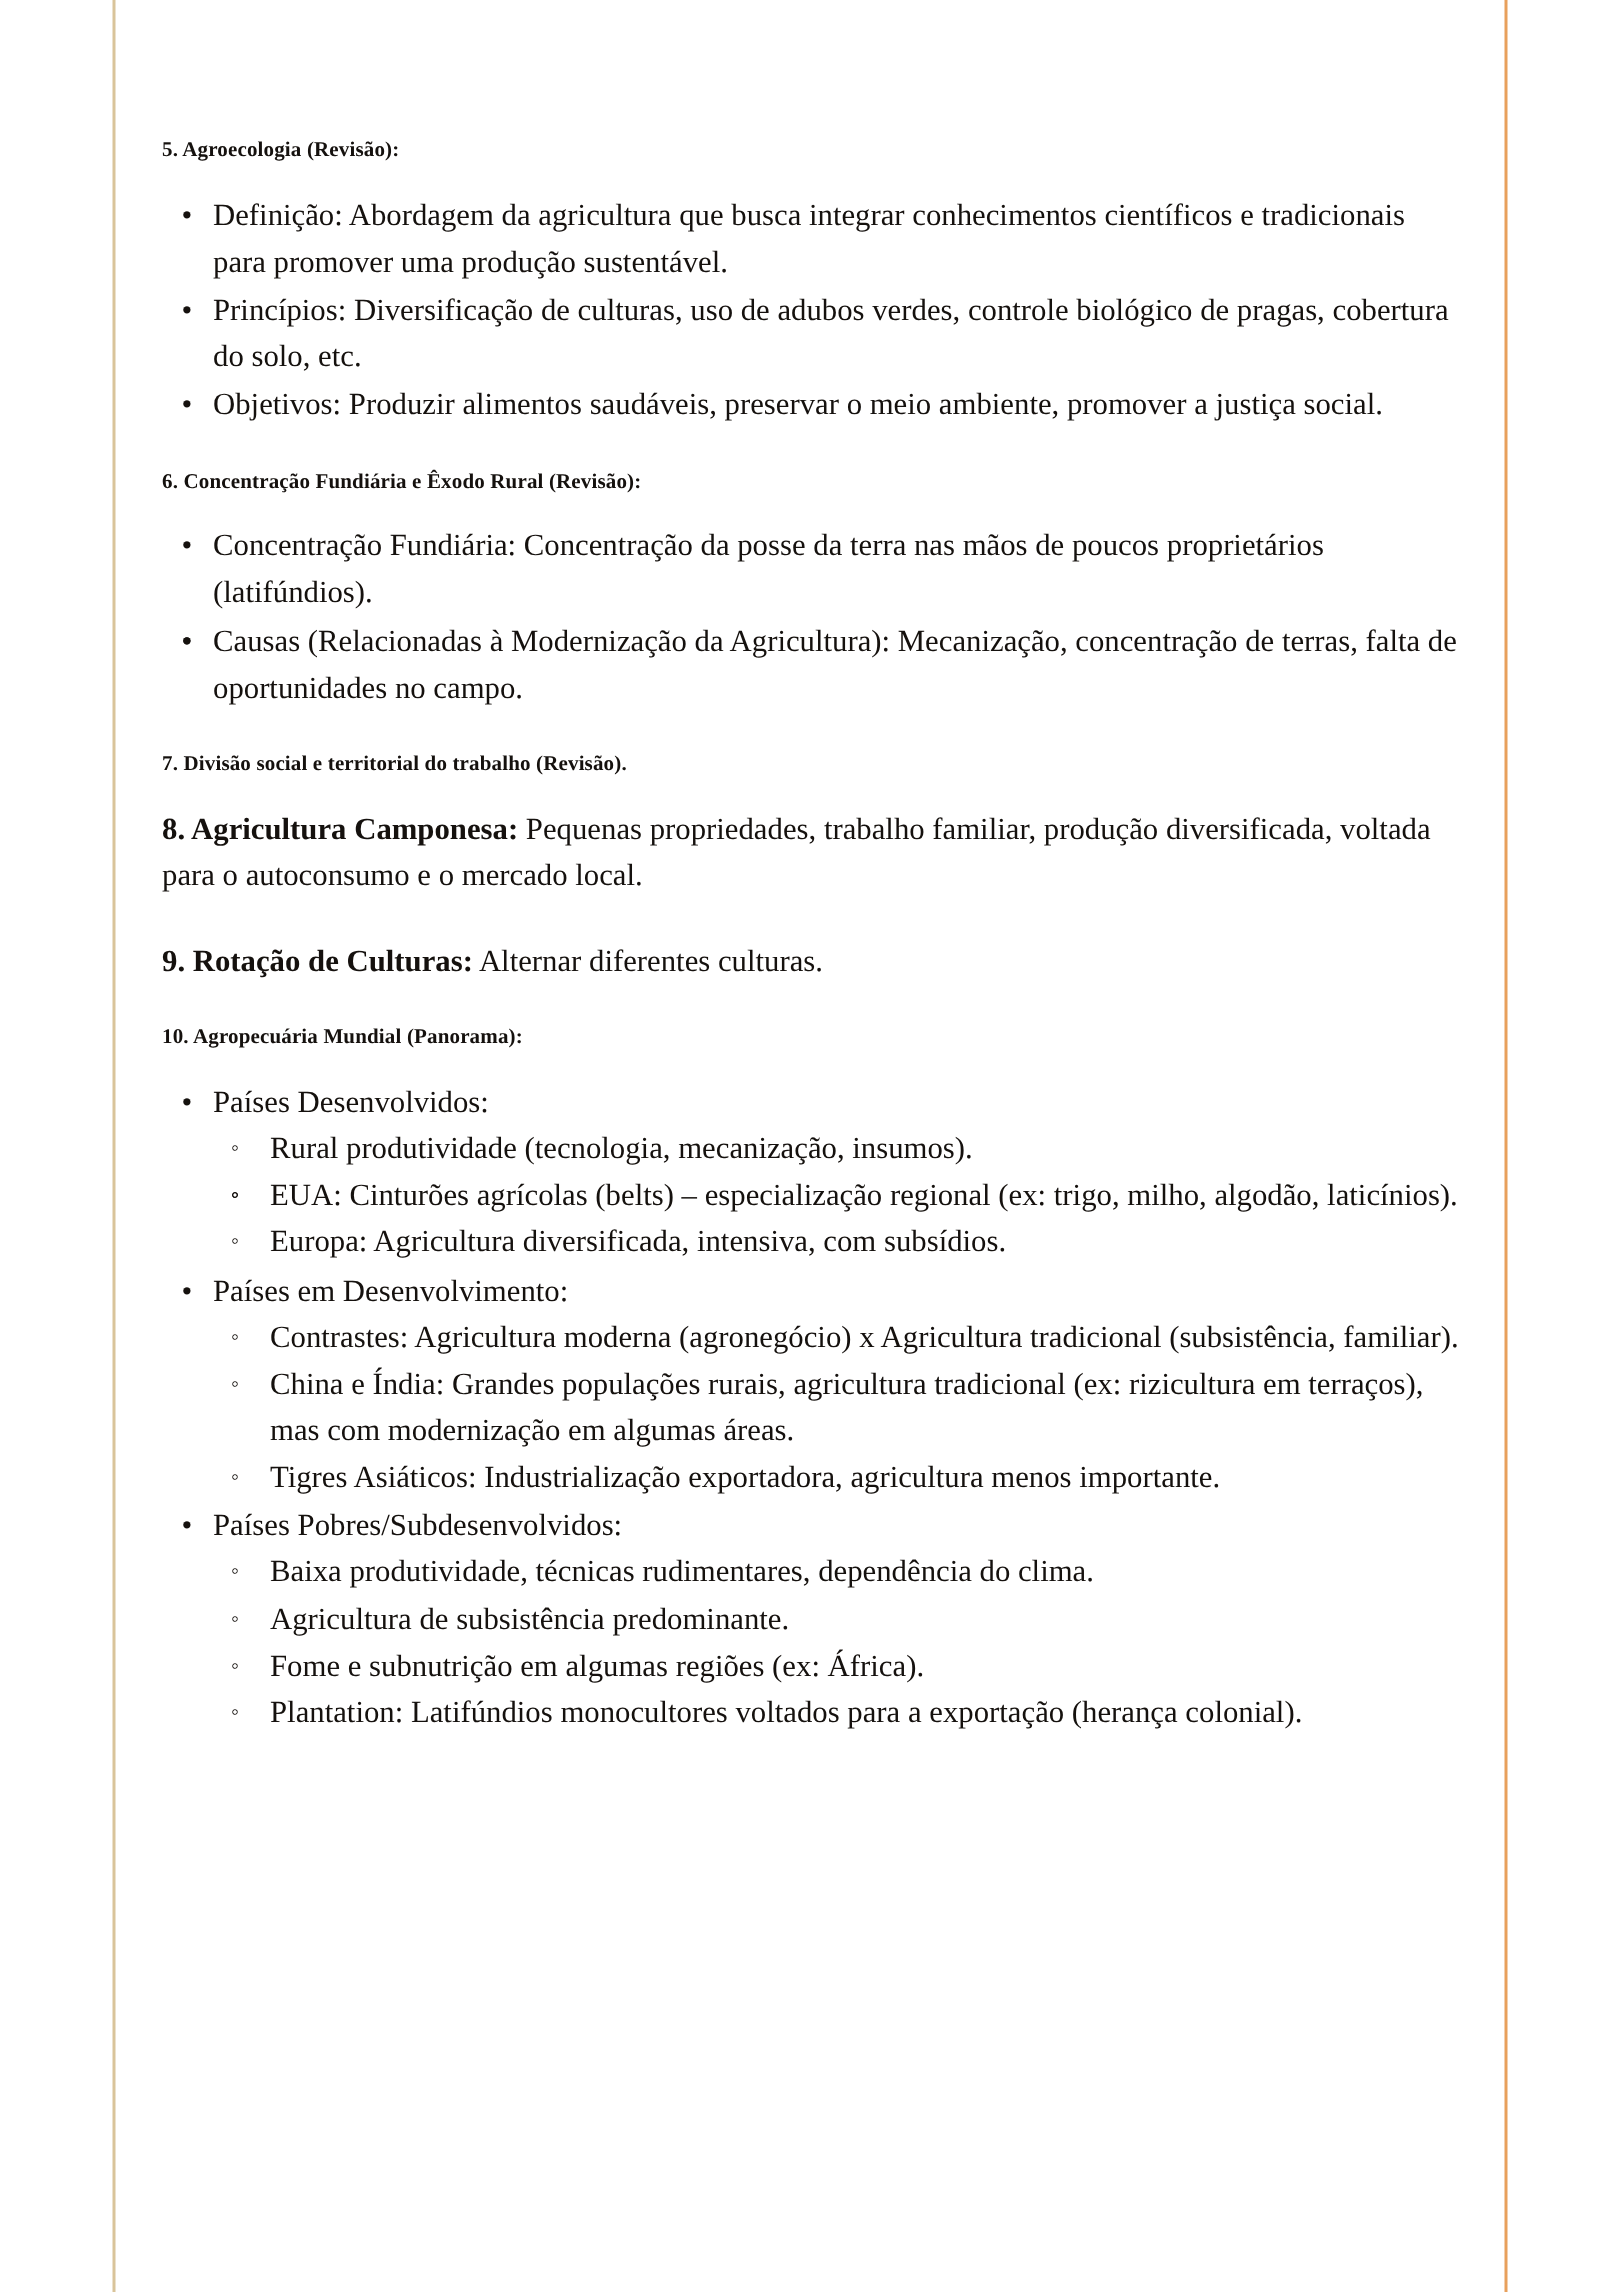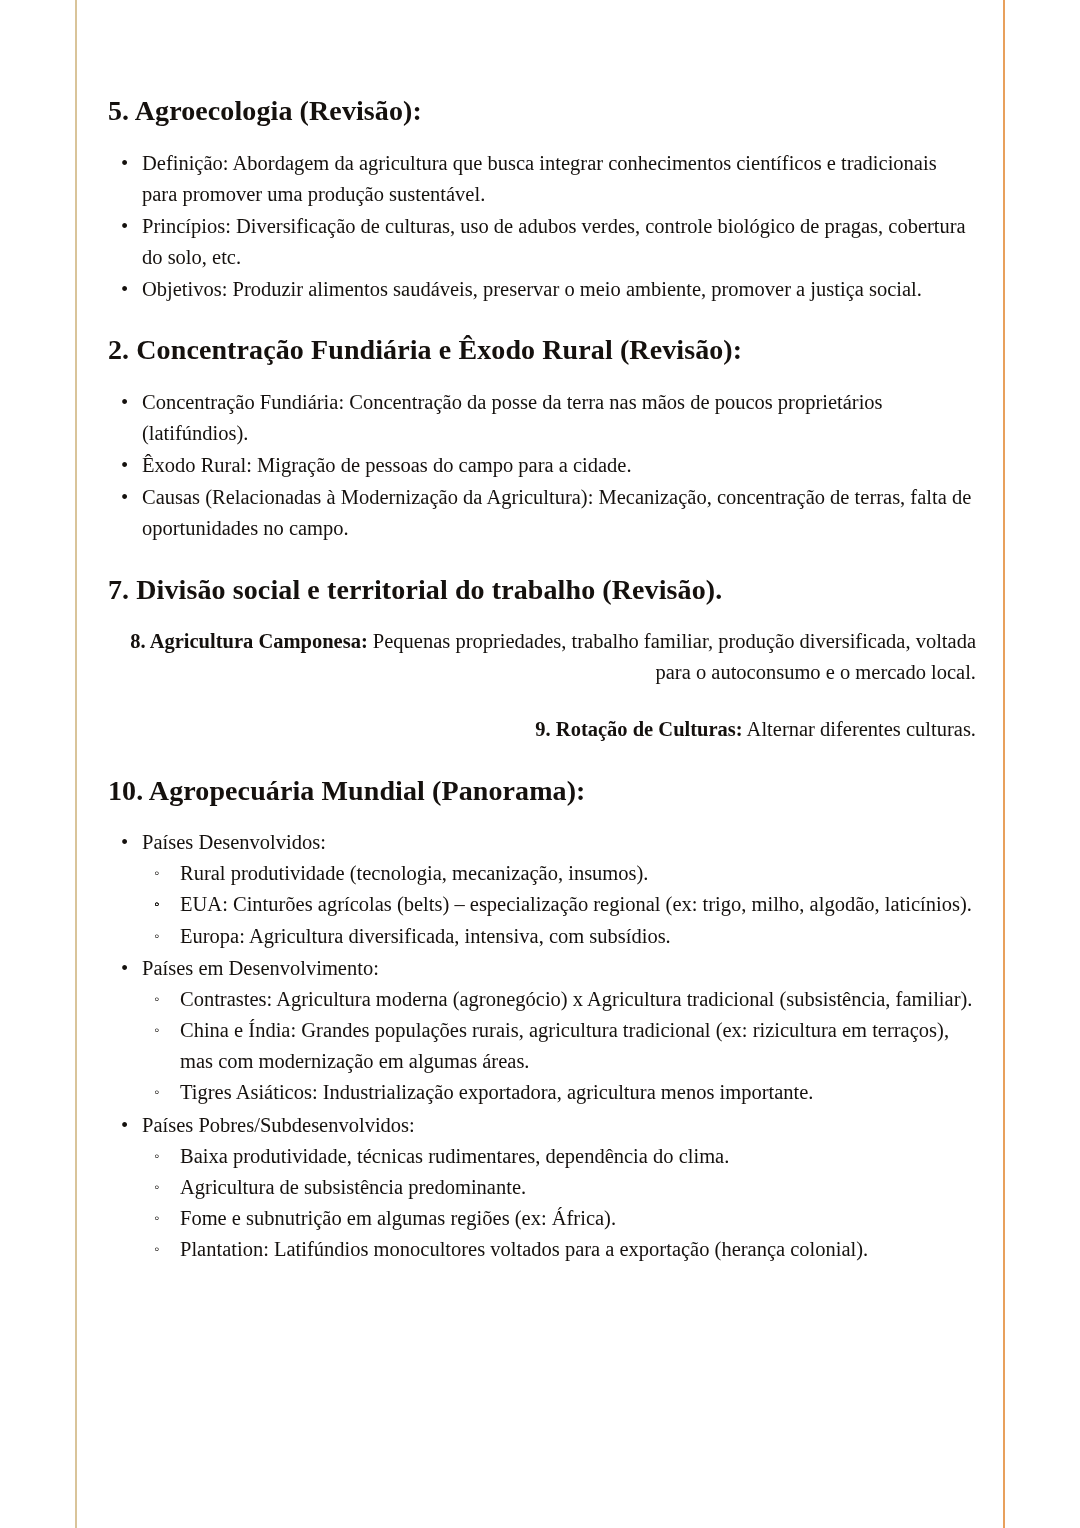--- a/index.html
+++ b/index.html
@@ -29,33 +29,32 @@
 
   
   .page {
     position: absolute;
     left: 108px;
     top: 92px;
     width: 868px;
   }
 
   h2.section-heading {
-    font-size: 28px;
+    font-size: 14px;
     font-weight: bold;
     line-height: 1.34;
     margin: 0 0 18px 0;
     letter-spacing: .1px;
   }
 
   
   p.para {
     font-size: 20.5px;
     line-height: 1.52;
     margin: 0 0 26px 0;
-    text-align: right;
   }
   p.para .lead {
     font-weight: bold;
   }
 
   
   ul.lvl1 {
     list-style: none;
     margin: 0 0 26px 0;
     padding: 0;
@@ -114,29 +113,28 @@
     <li>
       <span class="marker">•</span>
       <span>Princípios: Diversificação de culturas, uso de adubos verdes, controle biológico de pragas, cobertura do solo, etc.</span>
     </li>
     <li>
       <span class="marker">•</span>
       <span>Objetivos: Produzir alimentos saudáveis, preservar o meio ambiente, promover a justiça social.</span>
     </li>
   </ul>
 
-  <h2 class="section-heading">2. Concentração Fundiária e Êxodo Rural (Revisão):</h2>
+  <h2 class="section-heading">6. Concentração Fundiária e Êxodo Rural (Revisão):</h2>
   <ul class="lvl1">
     <li>
       <span class="marker">•</span>
       <span>Concentração Fundiária: Concentração da posse da terra nas mãos de poucos proprietários (latifúndios).</span>
     </li>
     <li>
       <span class="marker">•</span>
-      <span>Êxodo Rural: Migração de pessoas do campo para a cidade.</span>
     </li>
     <li>
       <span class="marker">•</span>
       <span>Causas (Relacionadas à Modernização da Agricultura): Mecanização, concentração de terras, falta de oportunidades no campo.</span>
     </li>
   </ul>
 
   <h2 class="section-heading">7. Divisão social e territorial do trabalho (Revisão).</h2>
 
   <p class="para">

